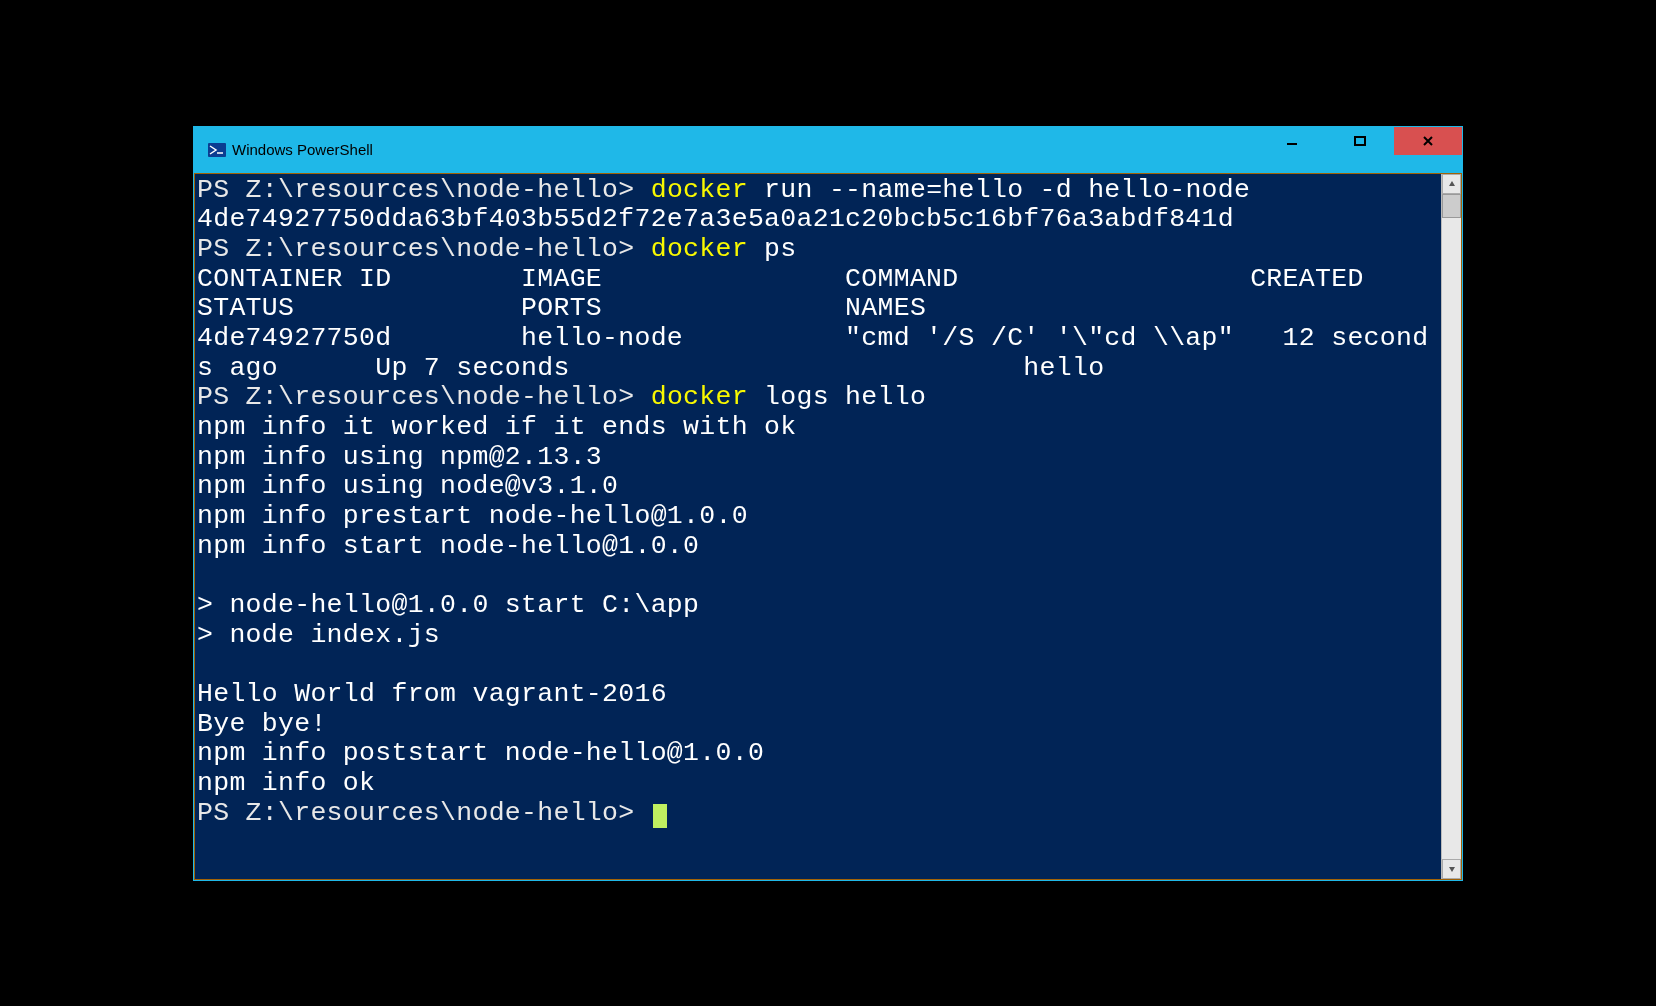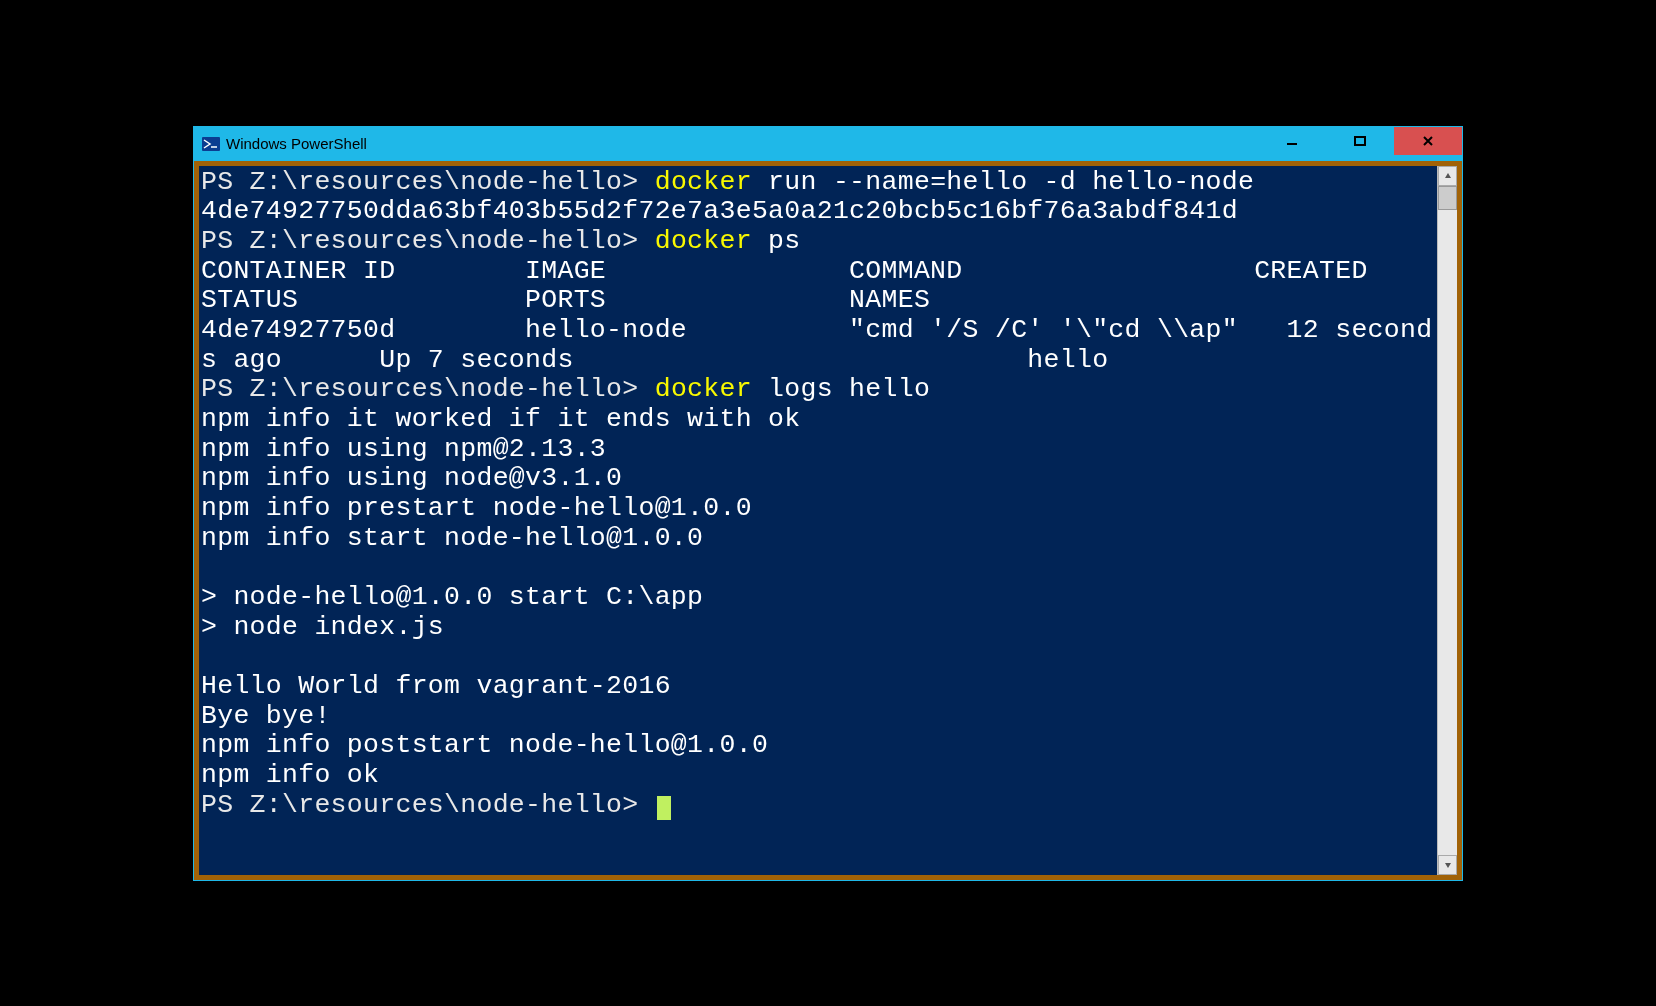--- a/index.html
+++ b/index.html
@@ -15,25 +15,25 @@
     .window {
       width: 1270px;
       height: 755px;
       background: #1fb8e8;
       border: 1px solid #1fb8e8;
       display: flex;
       flex-direction: column;
       box-shadow: 0 0 8px rgba(0,0,0,.5);
     }
     .titlebar {
-      height: 34px;
+      height: 46px;
       background: #1fb8e8;
       display: flex;
       align-items: center;
-      padding-left: 8px;
+      padding-left: 14px;
       flex-shrink: 0;
     }
     .titlebar-icon {
       width: 18px;
       height: 18px;
       margin-right: 6px;
       display: inline-flex;
       align-items: center;
       justify-content: center;
     }
@@ -58,21 +58,21 @@
       font-size: 16px;
       font-weight: bold;
       cursor: default;
       background: #1fb8e8;
     }
     .win-btn.close { background: #d85050; color: #000; }
     .body-wrap {
       flex: 1;
       display: flex;
       background: #f0abfc;
-      border: 5px solid #a16207;
+      border: 1px solid #a16207;
       overflow: hidden;
     }
     .terminal {
       flex: 1;
       background: #012456;
       color: #fff;
       font-family: Consolas, 'Courier New', monospace;
       font-size: 26.5px;
       line-height: 1.12;
       white-space: pre-wrap;

